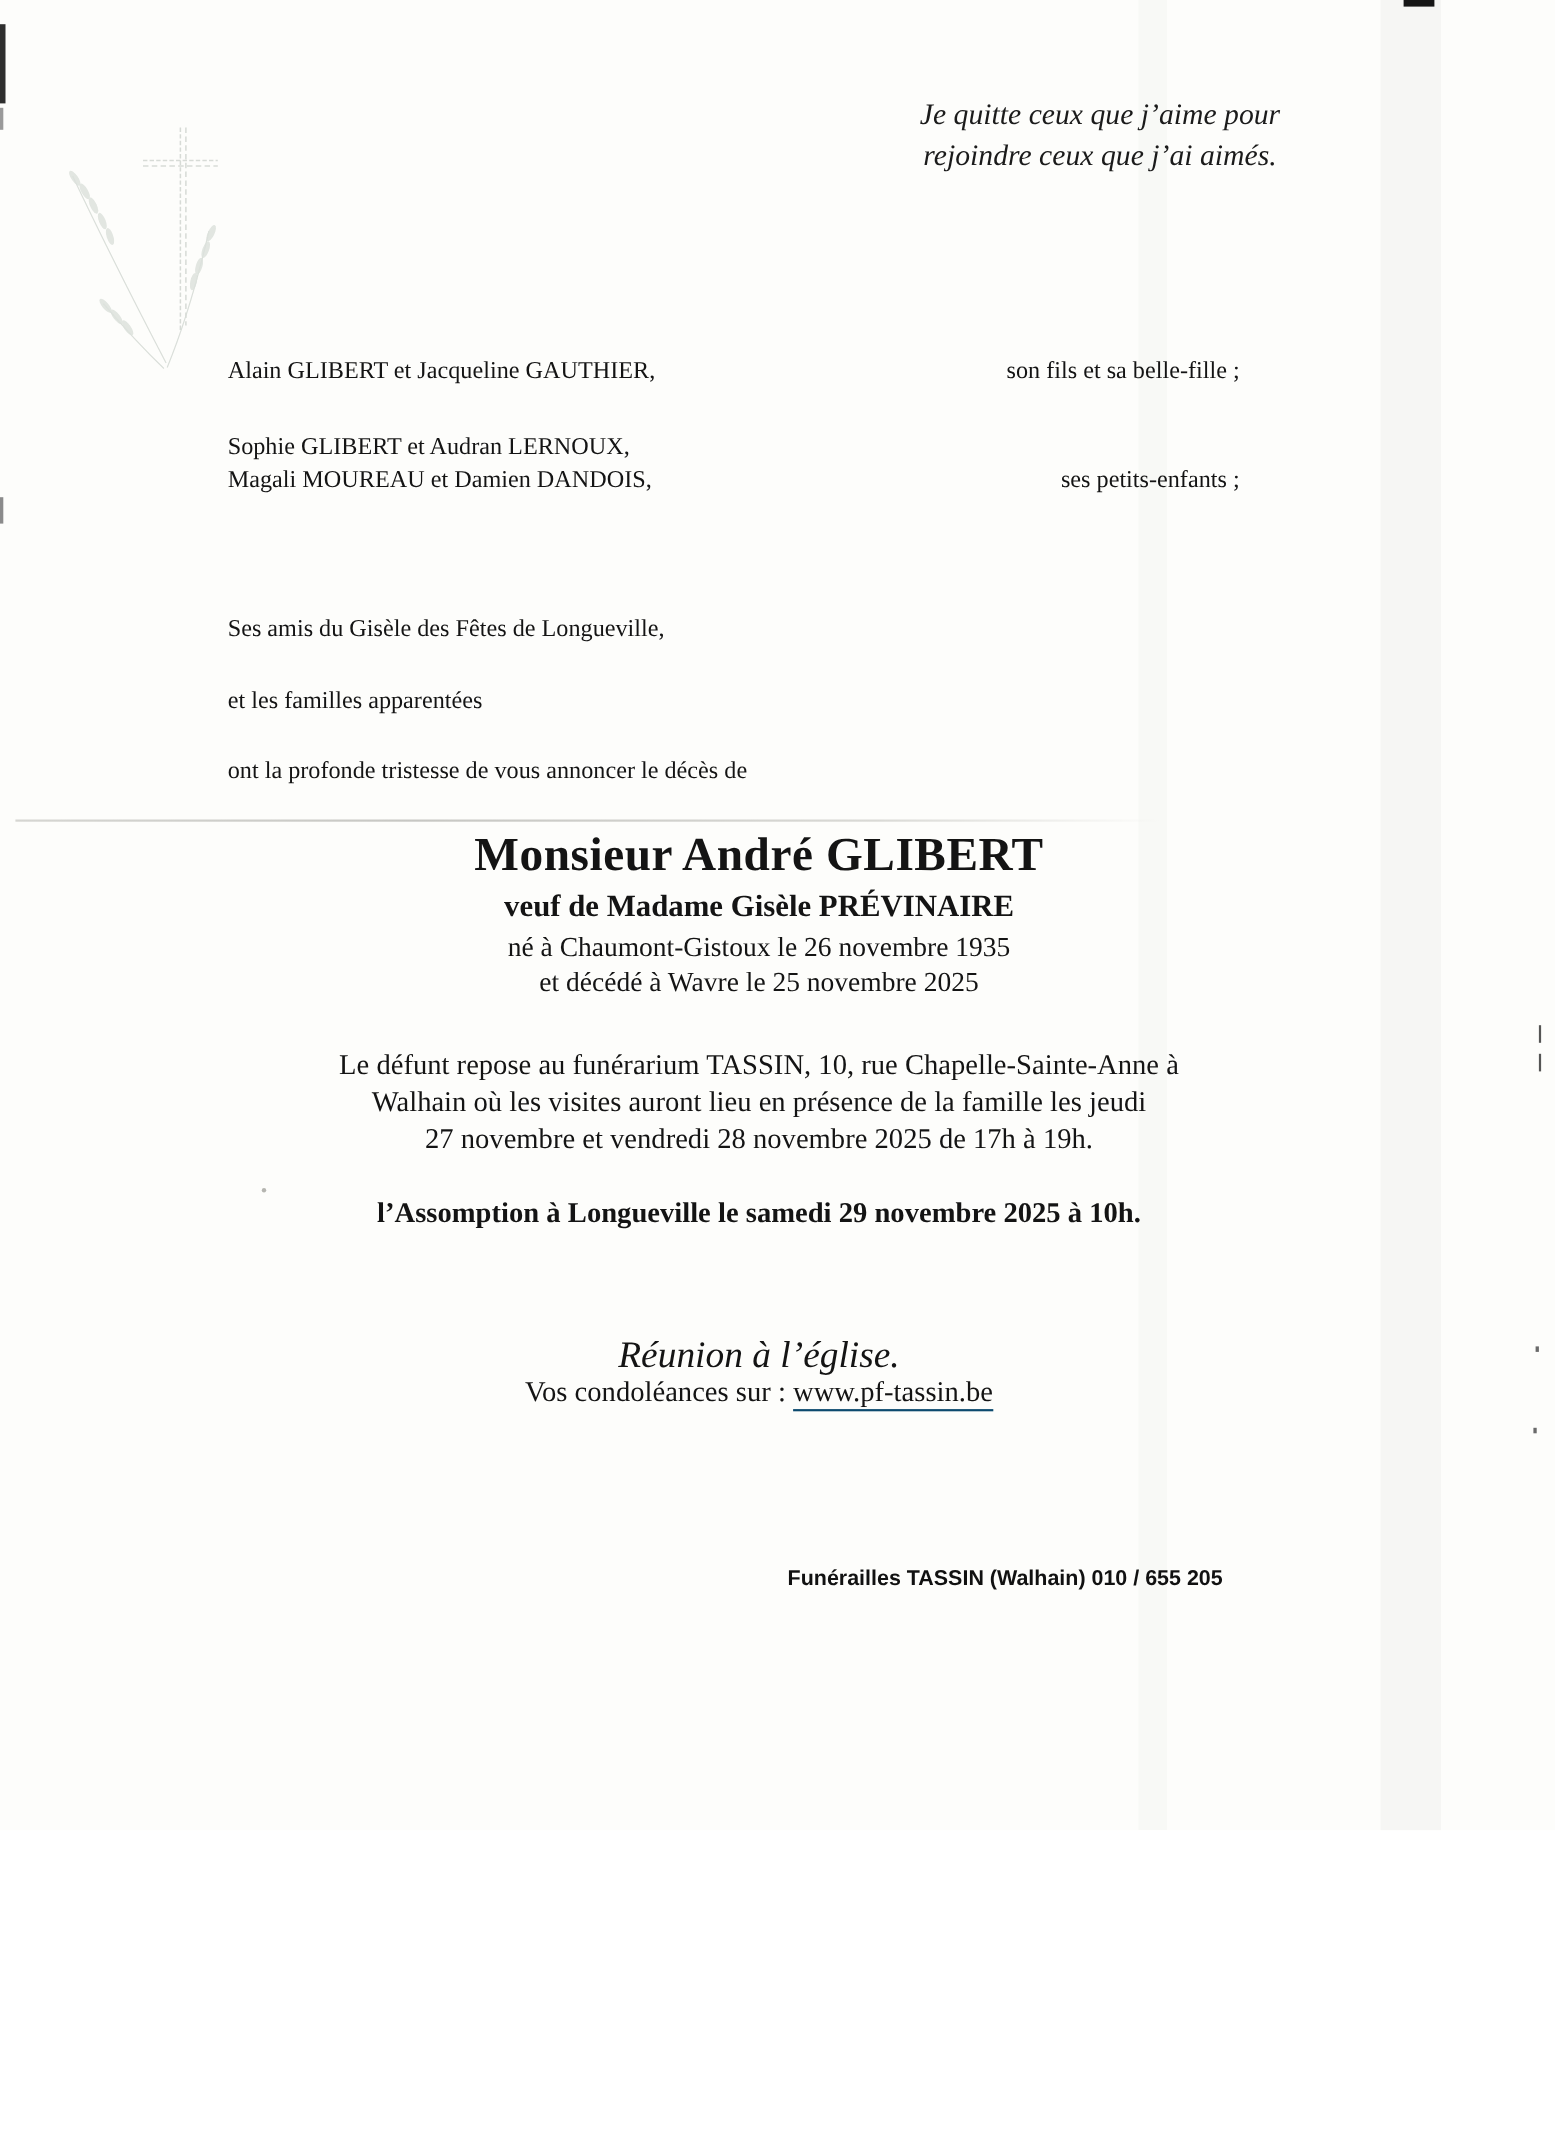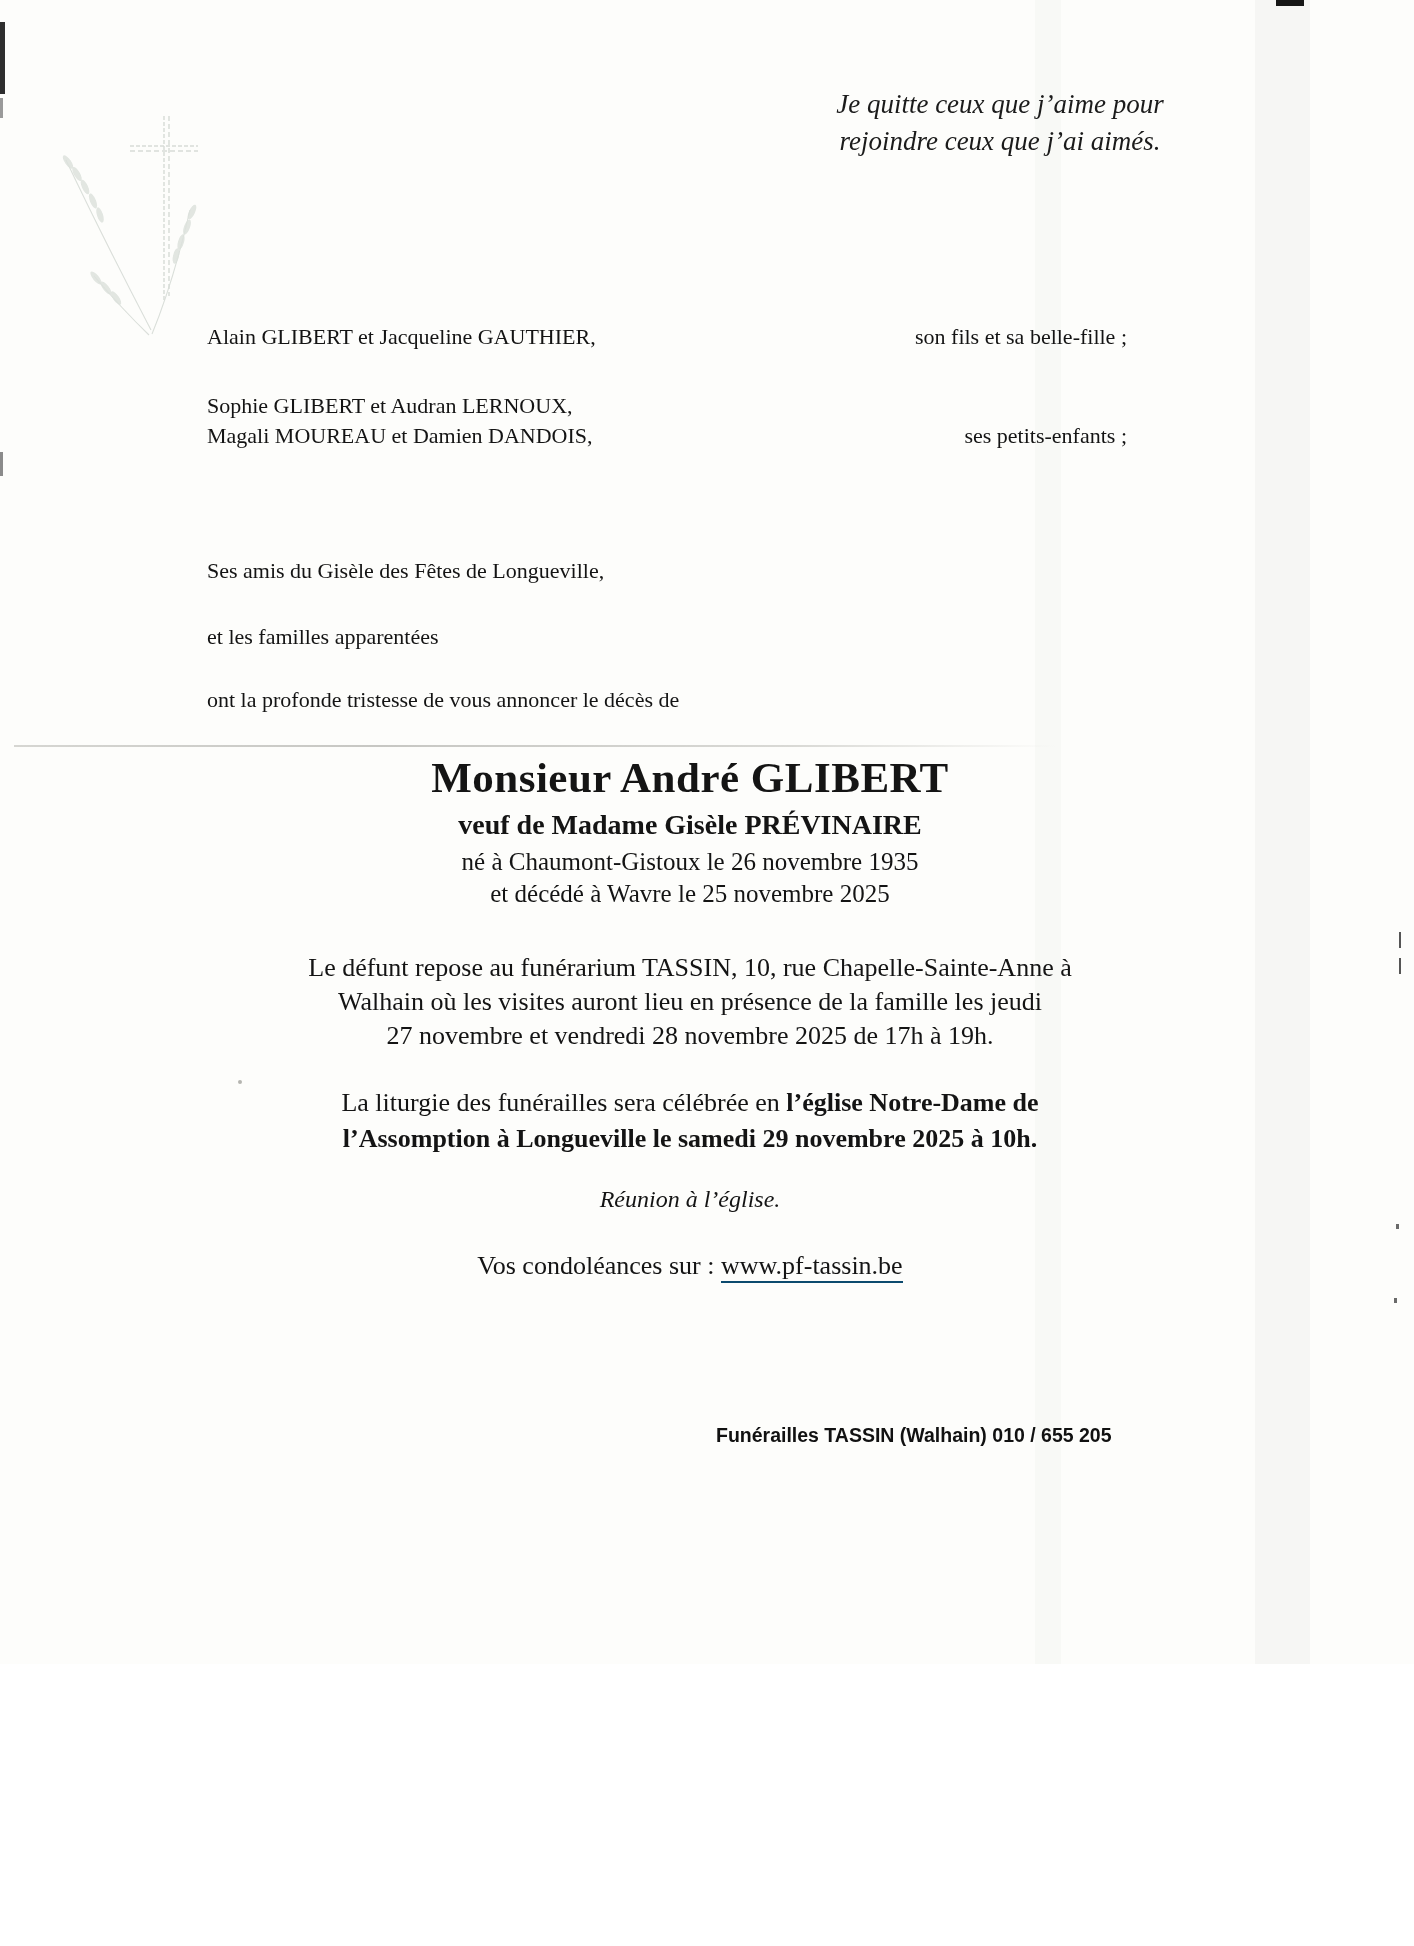--- a/index.html
+++ b/index.html
@@ -38,21 +38,21 @@
 
   .center-col{position:absolute;left:170px;width:1040px;text-align:center;}
   .deceased-name{top:753px;font-size:43px;font-weight:bold;letter-spacing:.5px;}
   .deceased-sub{top:809px;font-size:28px;font-weight:bold;}
   .deceased-birth{top:848px;font-size:25px;}
   .deceased-death{top:880px;font-size:25px;}
 
   .wake{top:951px;font-size:26px;line-height:34px;}
   .liturgy{top:1085px;font-size:26px;line-height:36px;}
   .liturgy b{font-weight:bold;}
-  .reunion{top:1186px;font-size:24px;font-style:italic;}
+  .reunion{top:1214px;font-size:34px;font-style:italic;}
   .condolences{top:1251px;font-size:26px;}
   .condolences .url{border-bottom:2px solid #0c4a6e;padding-bottom:1px;cursor:pointer;}
 
   .footer-line{
     position:absolute;left:716px;top:1424px;
     font-family:"Liberation Sans","DejaVu Sans",sans-serif;
     font-weight:bold;font-size:19.5px;color:#111;
   }
 
   
@@ -136,21 +136,20 @@
   <div class="center-col deceased-birth">né à Chaumont-Gistoux le 26 novembre 1935</div>
   <div class="center-col deceased-death">et décédé à Wavre le 25 novembre 2025</div>
 
   <div class="center-col wake">
     <div>Le défunt repose au funérarium TASSIN, 10, rue Chapelle-Sainte-Anne à</div>
     <div>Walhain où les visites auront lieu en présence de la famille les jeudi</div>
     <div>27 novembre et vendredi 28 novembre 2025 de 17h à 19h.</div>
   </div>
 
   <div class="center-col liturgy">
-    <div><span>La liturgie des funérailles sera célébrée en </span><b>l’église Notre-Dame de</b></div>
     <div><b>l’Assomption à Longueville le samedi 29 novembre 2025 à 10h.</b></div>
   </div>
 
   <div class="center-col reunion">Réunion à l’église.</div>
 
   <div class="center-col condolences">
     <span>Vos condoléances sur : </span><span class="url">www.pf-tassin.be</span>
   </div>
 
   <div class="footer-line">Funérailles TASSIN (Walhain) 010 / 655 205</div>

